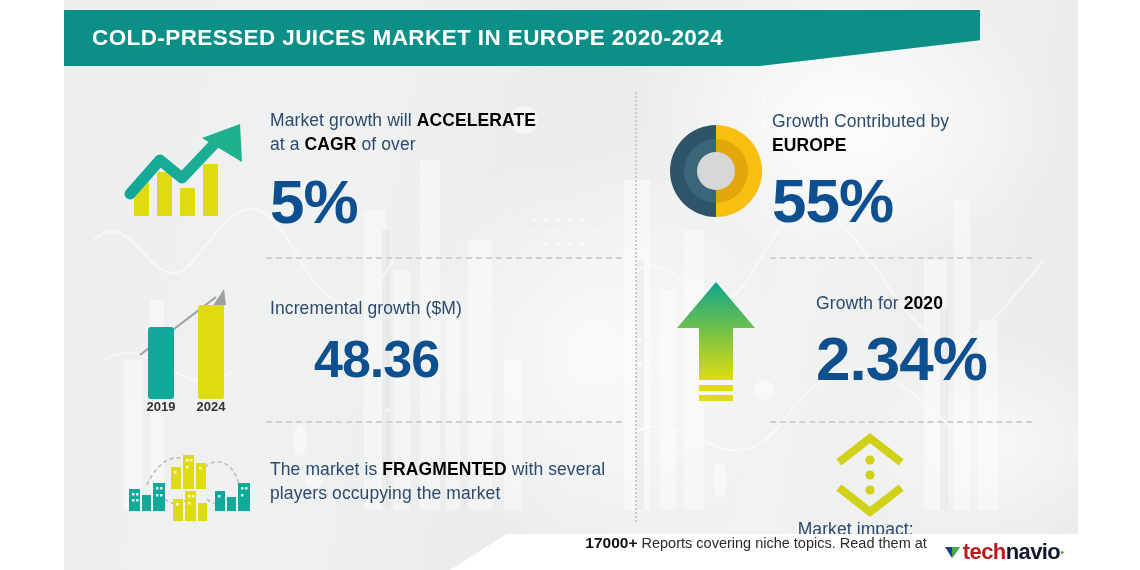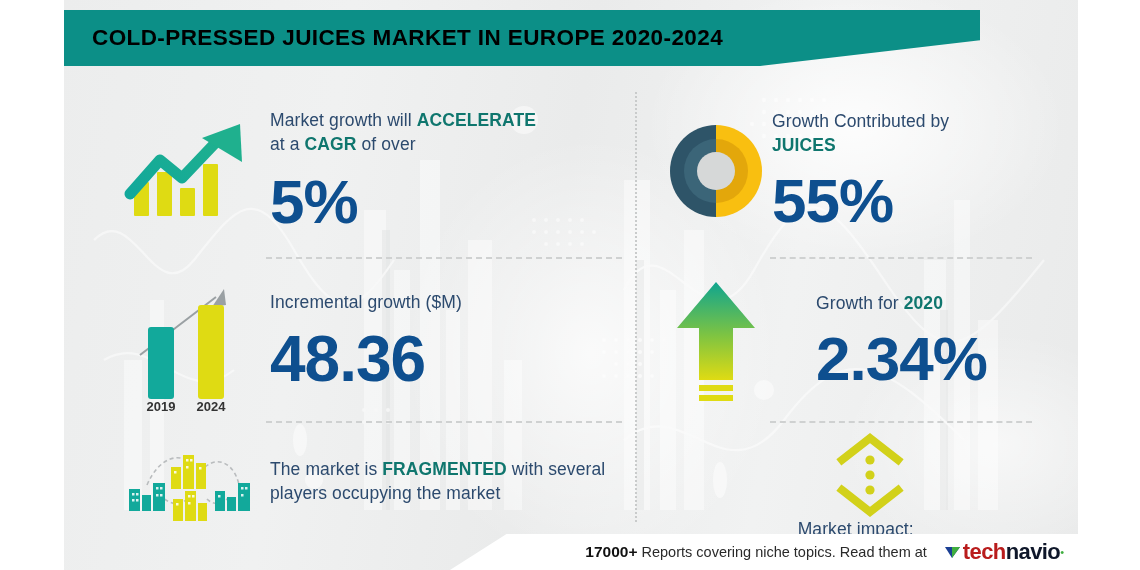--- a/index.html
+++ b/index.html
@@ -38,21 +38,21 @@
     display: flex; align-items: center;
   }
   .header-bar .shadow-notch {
     position: absolute; right: 0; top: 30px;
     width: 38px; height: 26px;
     background: rgba(0,0,0,.14);
     clip-path: polygon(100% 0, 100% 100%, 0 100%);
   }
   .header-title {
     position: relative; z-index: 2;
-    color: #000000;
+    color: #ffffff;
     font-size: 22.5px;
     font-weight: bold;
     letter-spacing: .4px;
     margin-left: 28px;
     white-space: nowrap;
   }
   
   .v-divider {
     position: absolute;
     left: 635px; top: 92px;
@@ -73,29 +73,29 @@
   .cell { position: absolute; display: flex; align-items: center; }
   .cell-icon { flex: 0 0 auto; display: flex; align-items: center; justify-content: center; }
   .cell-text { flex: 1 1 auto; }
   .caption {
     color: #2c4a6e;
     font-size: 17.5px;
     line-height: 1.35;
     font-weight: normal;
     letter-spacing: .1px;
   }
-  .caption b { font-weight: bold; color: #0f766e; }
+  .caption b { font-weight: bold; color: #000000; }
   .bignum {
     color: #0e4f8f;
     font-weight: bold;
     letter-spacing: -1px;
     line-height: 1;
   }
   .bignum-xl { font-size: 62px; }
-  .bignum-lg { font-size: 64px; }
+  .bignum-lg { font-size: 52px; margin-left: 44px; }
   .bignum-md { font-size: 30px; letter-spacing: .2px; }
 
   
   #cell-cagr      { left: 110px; top: 96px;  width: 520px; height: 150px; }
   #cell-incr      { left: 110px; top: 266px; width: 520px; height: 150px; }
   #cell-frag      { left: 110px; top: 432px; width: 520px; height: 100px; }
   #cell-organic   { left: 660px; top: 96px;  width: 420px; height: 150px; }
   #cell-growth20  { left: 660px; top: 266px; width: 420px; height: 150px; gap: 44px; }
   #cell-impact    { left: 660px; top: 432px; width: 420px; height: 100px; flex-direction: column; }
 
@@ -107,21 +107,21 @@
   .icon-box-6 { width: 112px; }
   .txt-1 { padding-left: 10px; }
 
   
   .footer {
     position: absolute;
     left: 450px; top: 534px;
     width: 628px; height: 36px;
     background: #ffffff;
     clip-path: polygon(9% 0, 100% 0, 100% 100%, 0 100%);
-    display: flex; align-items: center; justify-content: flex-end;
+    display: flex; justify-content: flex-end;
     padding-right: 14px;
   }
   .footer-text {
     font-size: 14.5px; color: #2a2a2a; white-space: nowrap;
   }
   .footer-text .count { font-weight: bold; color: #111; font-size: 15.5px; }
   .logo { display: flex; align-items: center; margin-left: 16px; }
   .logo-word { font-size: 22px; font-weight: bold; letter-spacing: -.6px; line-height: 1; }
   .logo-tech { color: #b91c1c; }
   .logo-navio { color: #0f172a; }
@@ -386,21 +386,21 @@
         <path d="M50 4 A46 46 0 0 0 50 96 Z" fill="#2e5468"></path>
         <path d="M50 4 A46 46 0 0 1 50 96 Z" fill="#f9bf10"></path>
         <path d="M50 18 A32 32 0 0 0 50 82 Z" fill="#3b6578"></path>
         <path d="M50 18 A32 32 0 0 1 50 82 Z" fill="#e3a70b"></path>
         <circle cx="50" cy="50" r="19" fill="#d6d8d8"></circle>
       </svg>
     </div>
     <div class="cell-text">
       <div class="caption">
         <span>Growth Contributed by</span><br>
-        <b>JUICES</b>
+        <b>EUROPE</b>
       </div>
       <div class="bignum bignum-xl" style="margin-top:12px">55%</div>
     </div>
   </div>
 
   <div class="cell" id="cell-growth20">
     <div class="cell-icon icon-box-5">
       <svg width="90" height="130" viewBox="0 0 90 130">
         <defs>
           <linearGradient id="gradUp" x1="0" y1="0" x2="0" y2="1">

